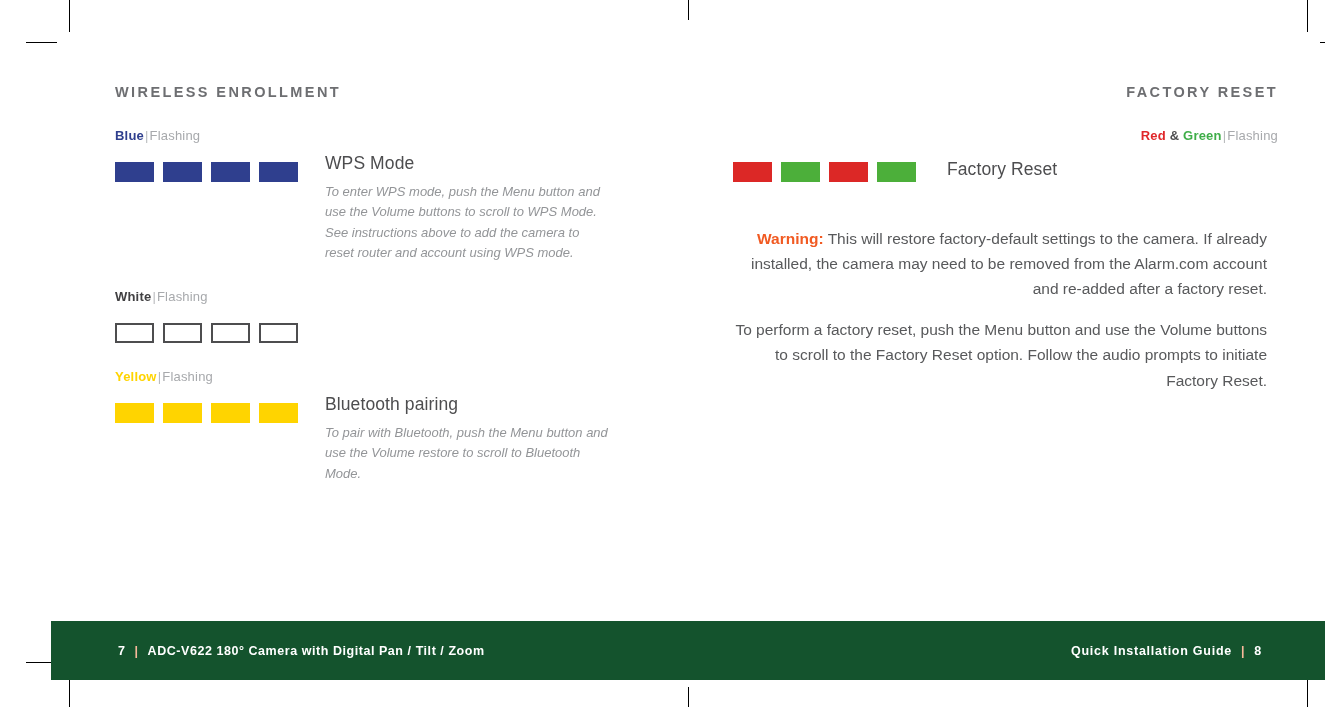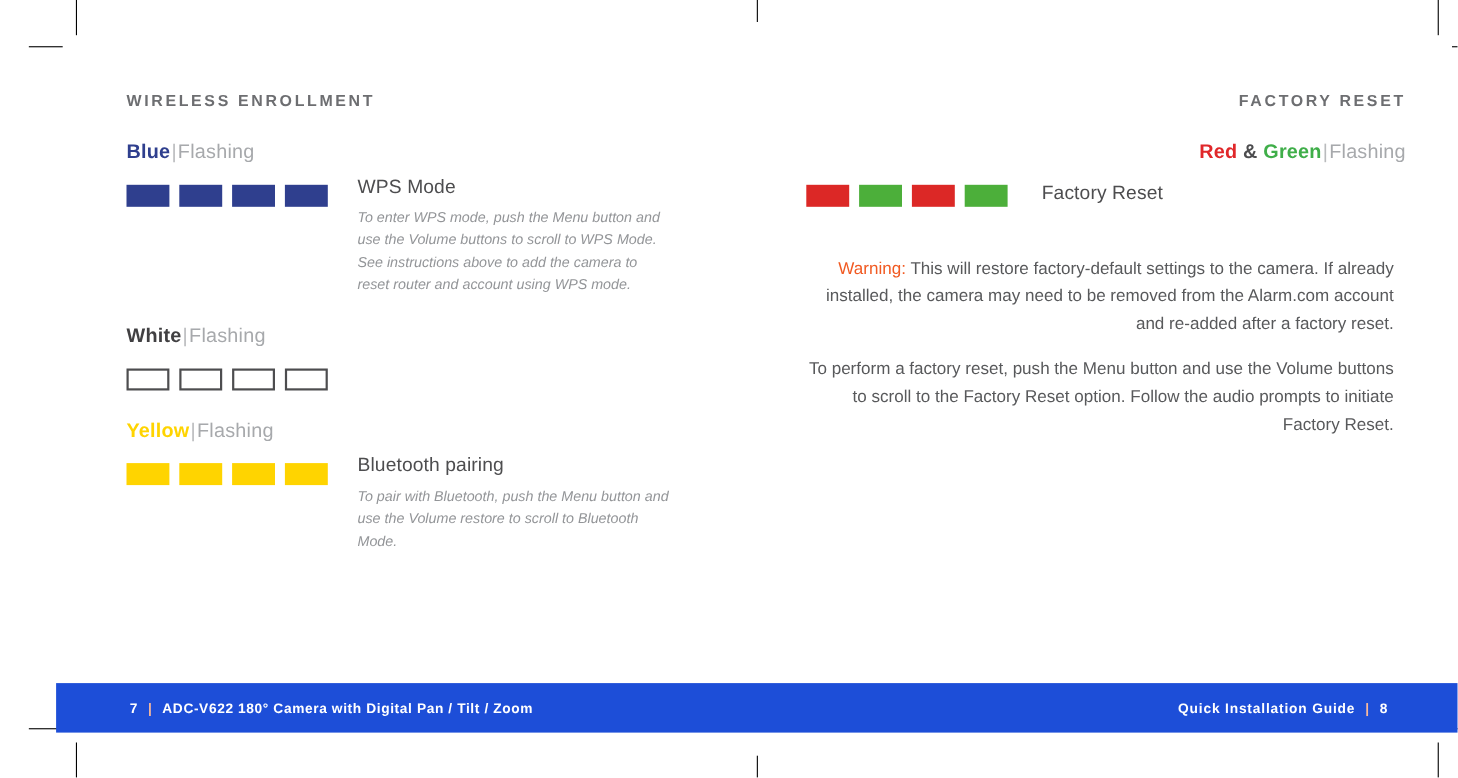--- a/index.html
+++ b/index.html
@@ -63,21 +63,21 @@
     color: #6d6e71;
     margin: 0 0 28px 0;
     text-transform: uppercase;
   }
 
   
   .led-group { position: relative; }
   .led-group + .led-group { margin-top: 26px; }
 
   .led-label {
-    font-size: 18px;
+    font-size: 13px;
     margin: 0 0 10px 0;
     letter-spacing: .2px;
   }
   .led-label .cname { font-weight: bold; }
   .led-label .sep   { color: #b9bbbd; font-weight: normal; padding: 0 1px; }
   .led-label .state { color: #a7a9ac; font-weight: normal; }
   .led-label .amp   { color: #4d4d4f; font-weight: bold; }
 
   .c-blue   { color: #2f3f8e; }
   .c-white  { color: #414042; }
@@ -130,31 +130,31 @@
   .body-p {
     font-size: 15.5px;
     color: #58595b;
     line-height: 1.62;
     margin: 0 0 16px 0;
     max-width: 534px;
   }
   .body-p:last-child { margin-bottom: 0; }
   .warn {
     color: #f15a22;
-    font-weight: normal;
+    font-weight: bold;
   }
 
   
   .footer {
     position: absolute;
     left: 25px;
     top: 621px;
     width: 1275px;
-    height: 45px;
-    background: #1d4ed8;
+    height: 59px;
+    background: #14532d;
     color: #ffffff;
   }
   .footer-left {
     position: absolute;
     left: 67px;
     top: 50%;
     transform: translateY(-50%);
     font-size: 12.5px;
     font-weight: bold;
     letter-spacing: .55px;

